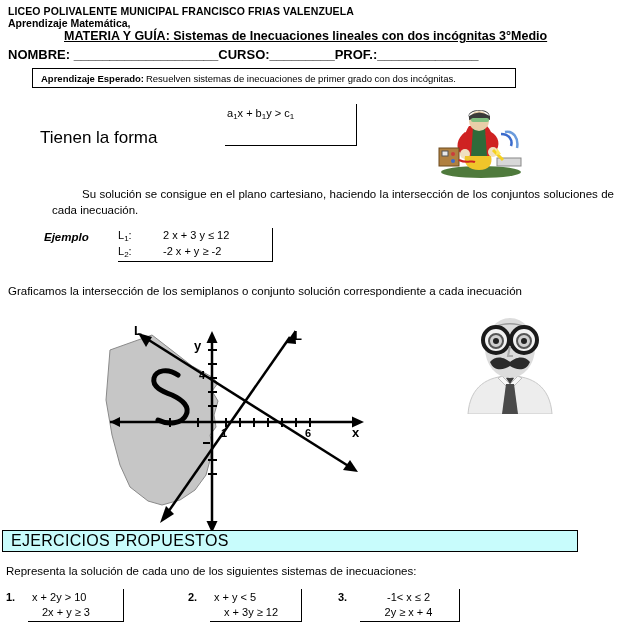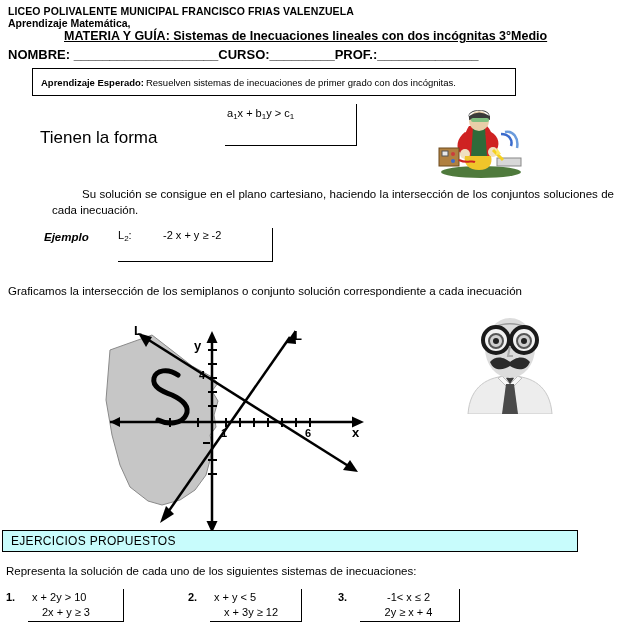--- a/index.html
+++ b/index.html
@@ -29,21 +29,21 @@
     white-space:nowrap;
   }
   .nombre-line{
     position:absolute;left:8px;top:47px;
     font-size:13px;font-weight:bold;
     white-space:nowrap;
   }
 
   .aprendizaje-box{
     position:absolute;left:32px;top:68px;
-    width:484px;height:28px;
+    width:484px;height:20px;
     border:1.4px solid #000;
     box-sizing:border-box;
     display:flex;align-items:center;
   }
   .aprendizaje-box span{
     font-size:9.5px;padding-left:8px;font-weight:bold;
   }
   .aprendizaje-box .body{font-weight:normal;padding-left:2px;}
 
   
@@ -110,21 +110,21 @@
 
   
   .ej-banner{
     position:absolute;left:2px;top:530px;
     width:576px;height:22px;
     background:#c8fcfc;
     border:1.6px solid #000;
     box-sizing:border-box;
     display:flex;align-items:center;
   }
-  .ej-banner span{font-size:12px;padding-left:8px;letter-spacing:.3px;}
+  .ej-banner span{font-size:16px;padding-left:8px;letter-spacing:.3px;}
 
   .representa{
     position:absolute;left:6px;top:565px;
     font-size:11.5px;
   }
 
   .ex{
     position:absolute;top:589px;
     font-size:11px;
   }
@@ -164,20 +164,24 @@
   <div class="tienen">Tienen la forma</div>
   <div class="forma-box">
     <div class="row"><span>a</span><sub>1</sub><span>x  +  b</span><sub>1</sub><span>y  &gt;  c</span><sub>1</sub></div>
   </div>
 
   <div class="parrafo1">Su solución se consigue en el plano cartesiano, haciendo la intersección de los conjuntos soluciones de cada inecuación.</div>
 
   <div class="ejemplo-label">Ejemplo</div>
   <div class="ejemplo-box">
     <div class="row">
+        <span class="lbl"><span>L</span><sub>1</sub><span>:</span></span>
+        <span>2 x  + 3 y  ≤ 12</span>
+      </div>
+    <div class="row">
         <span class="lbl"><span>L</span><sub>2</sub><span>:</span></span>
         <span>-2 x  +   y   ≥ -2</span>
       </div>
   </div>
 
   <div class="parrafo2">Graficamos la intersección de los semiplanos o conjunto solución correspondiente a cada inecuación</div>
 
   <div class="graph">
     <svg width="290" height="230" viewBox="0 0 290 230">
       <defs>

